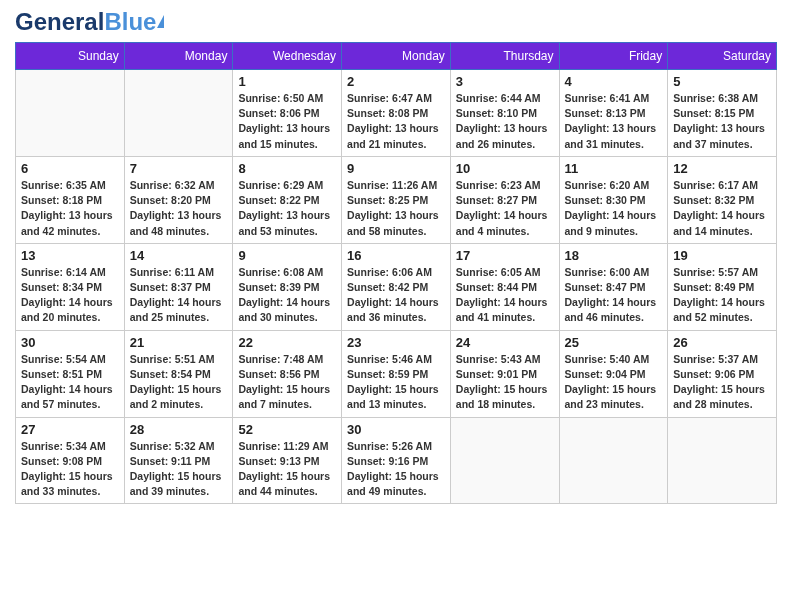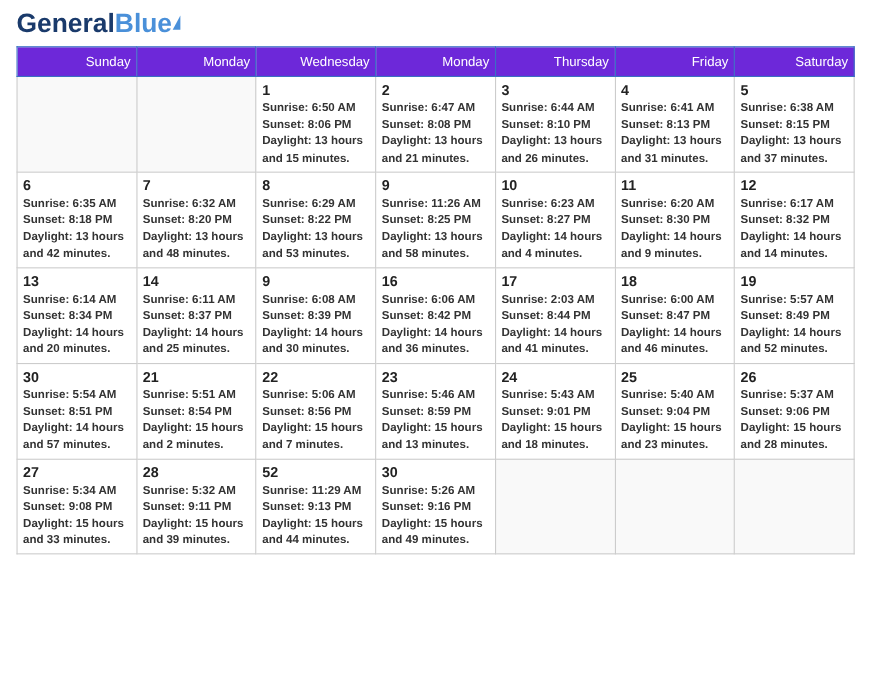--- a/index.html
+++ b/index.html
@@ -227,21 +227,21 @@
 Daylight: 14 hours and 30 minutes.</div>
         </td>
         <td>
           <span class="day-num">16</span>
           <div class="day-info">Sunrise: 6:06 AM
 Sunset: 8:42 PM
 Daylight: 14 hours and 36 minutes.</div>
         </td>
         <td>
           <span class="day-num">17</span>
-          <div class="day-info">Sunrise: 2:03 AM
+          <div class="day-info">Sunrise: 6:05 AM
 Sunset: 8:44 PM
 Daylight: 14 hours and 41 minutes.</div>
         </td>
         <td>
           <span class="day-num">18</span>
           <div class="day-info">Sunrise: 6:00 AM
 Sunset: 8:47 PM
 Daylight: 14 hours and 46 minutes.</div>
         </td>
         <td>
@@ -259,21 +259,21 @@
 Daylight: 14 hours and 57 minutes.</div>
         </td>
         <td>
           <span class="day-num">21</span>
           <div class="day-info">Sunrise: 5:51 AM
 Sunset: 8:54 PM
 Daylight: 15 hours and 2 minutes.</div>
         </td>
         <td>
           <span class="day-num">22</span>
-          <div class="day-info">Sunrise: 5:06 AM
+          <div class="day-info">Sunrise: 7:48 AM
 Sunset: 8:56 PM
 Daylight: 15 hours and 7 minutes.</div>
         </td>
         <td>
           <span class="day-num">23</span>
           <div class="day-info">Sunrise: 5:46 AM
 Sunset: 8:59 PM
 Daylight: 15 hours and 13 minutes.</div>
         </td>
         <td>

